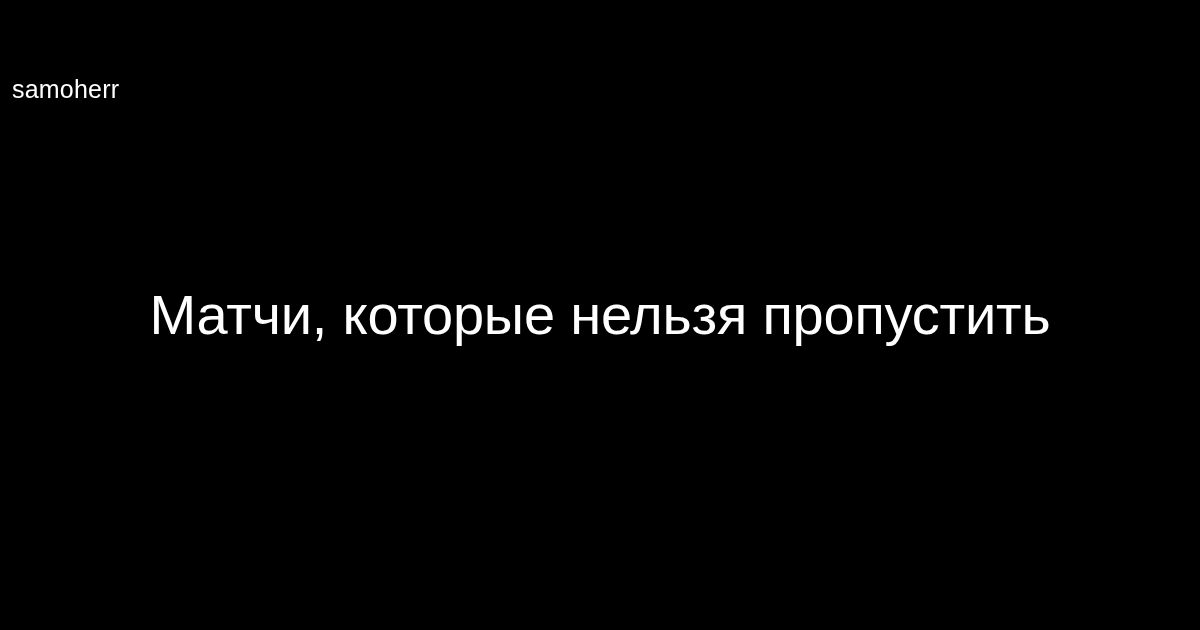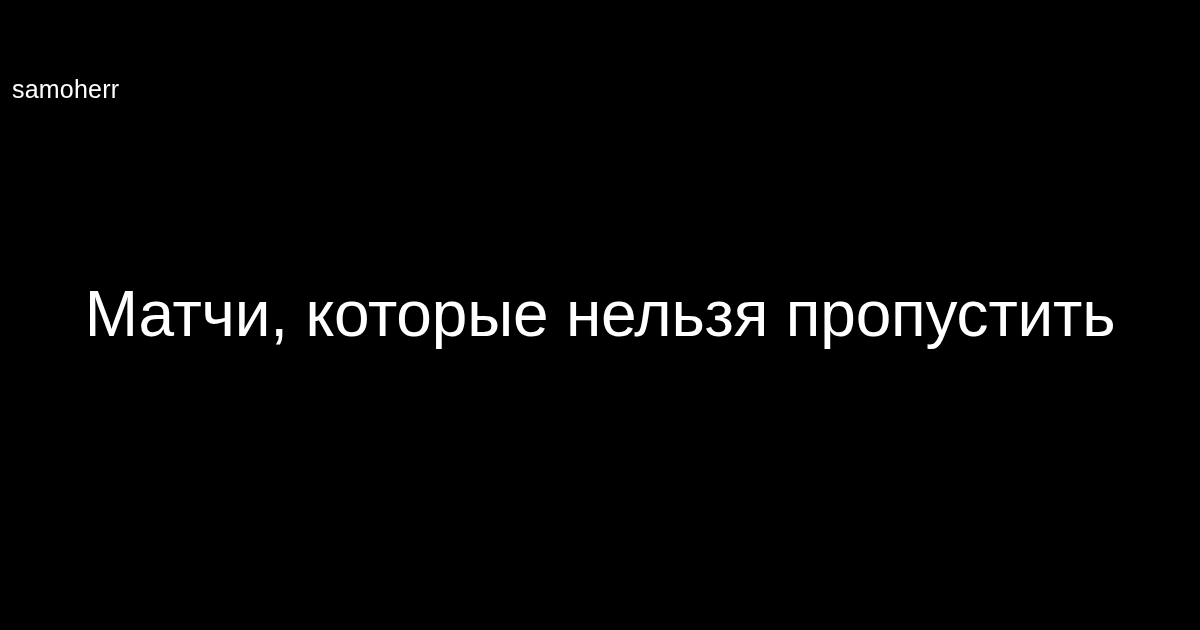--- a/index.html
+++ b/index.html
@@ -57,21 +57,21 @@
     height: 630px;
     display: flex;
     align-items: center;
     justify-content: center;
     padding: 0 60px;
     box-sizing: border-box;
   }
 
   .headline {
     color: #ffffff;
-    font-size: 64px;
+    font-size: 56px;
     font-weight: 400;
     line-height: 1.18;
     letter-spacing: -0.2px;
     max-width: 1080px;
     margin: 18px;
     word-wrap: break-word;
   }
 </style>
 </head>
 <body>

